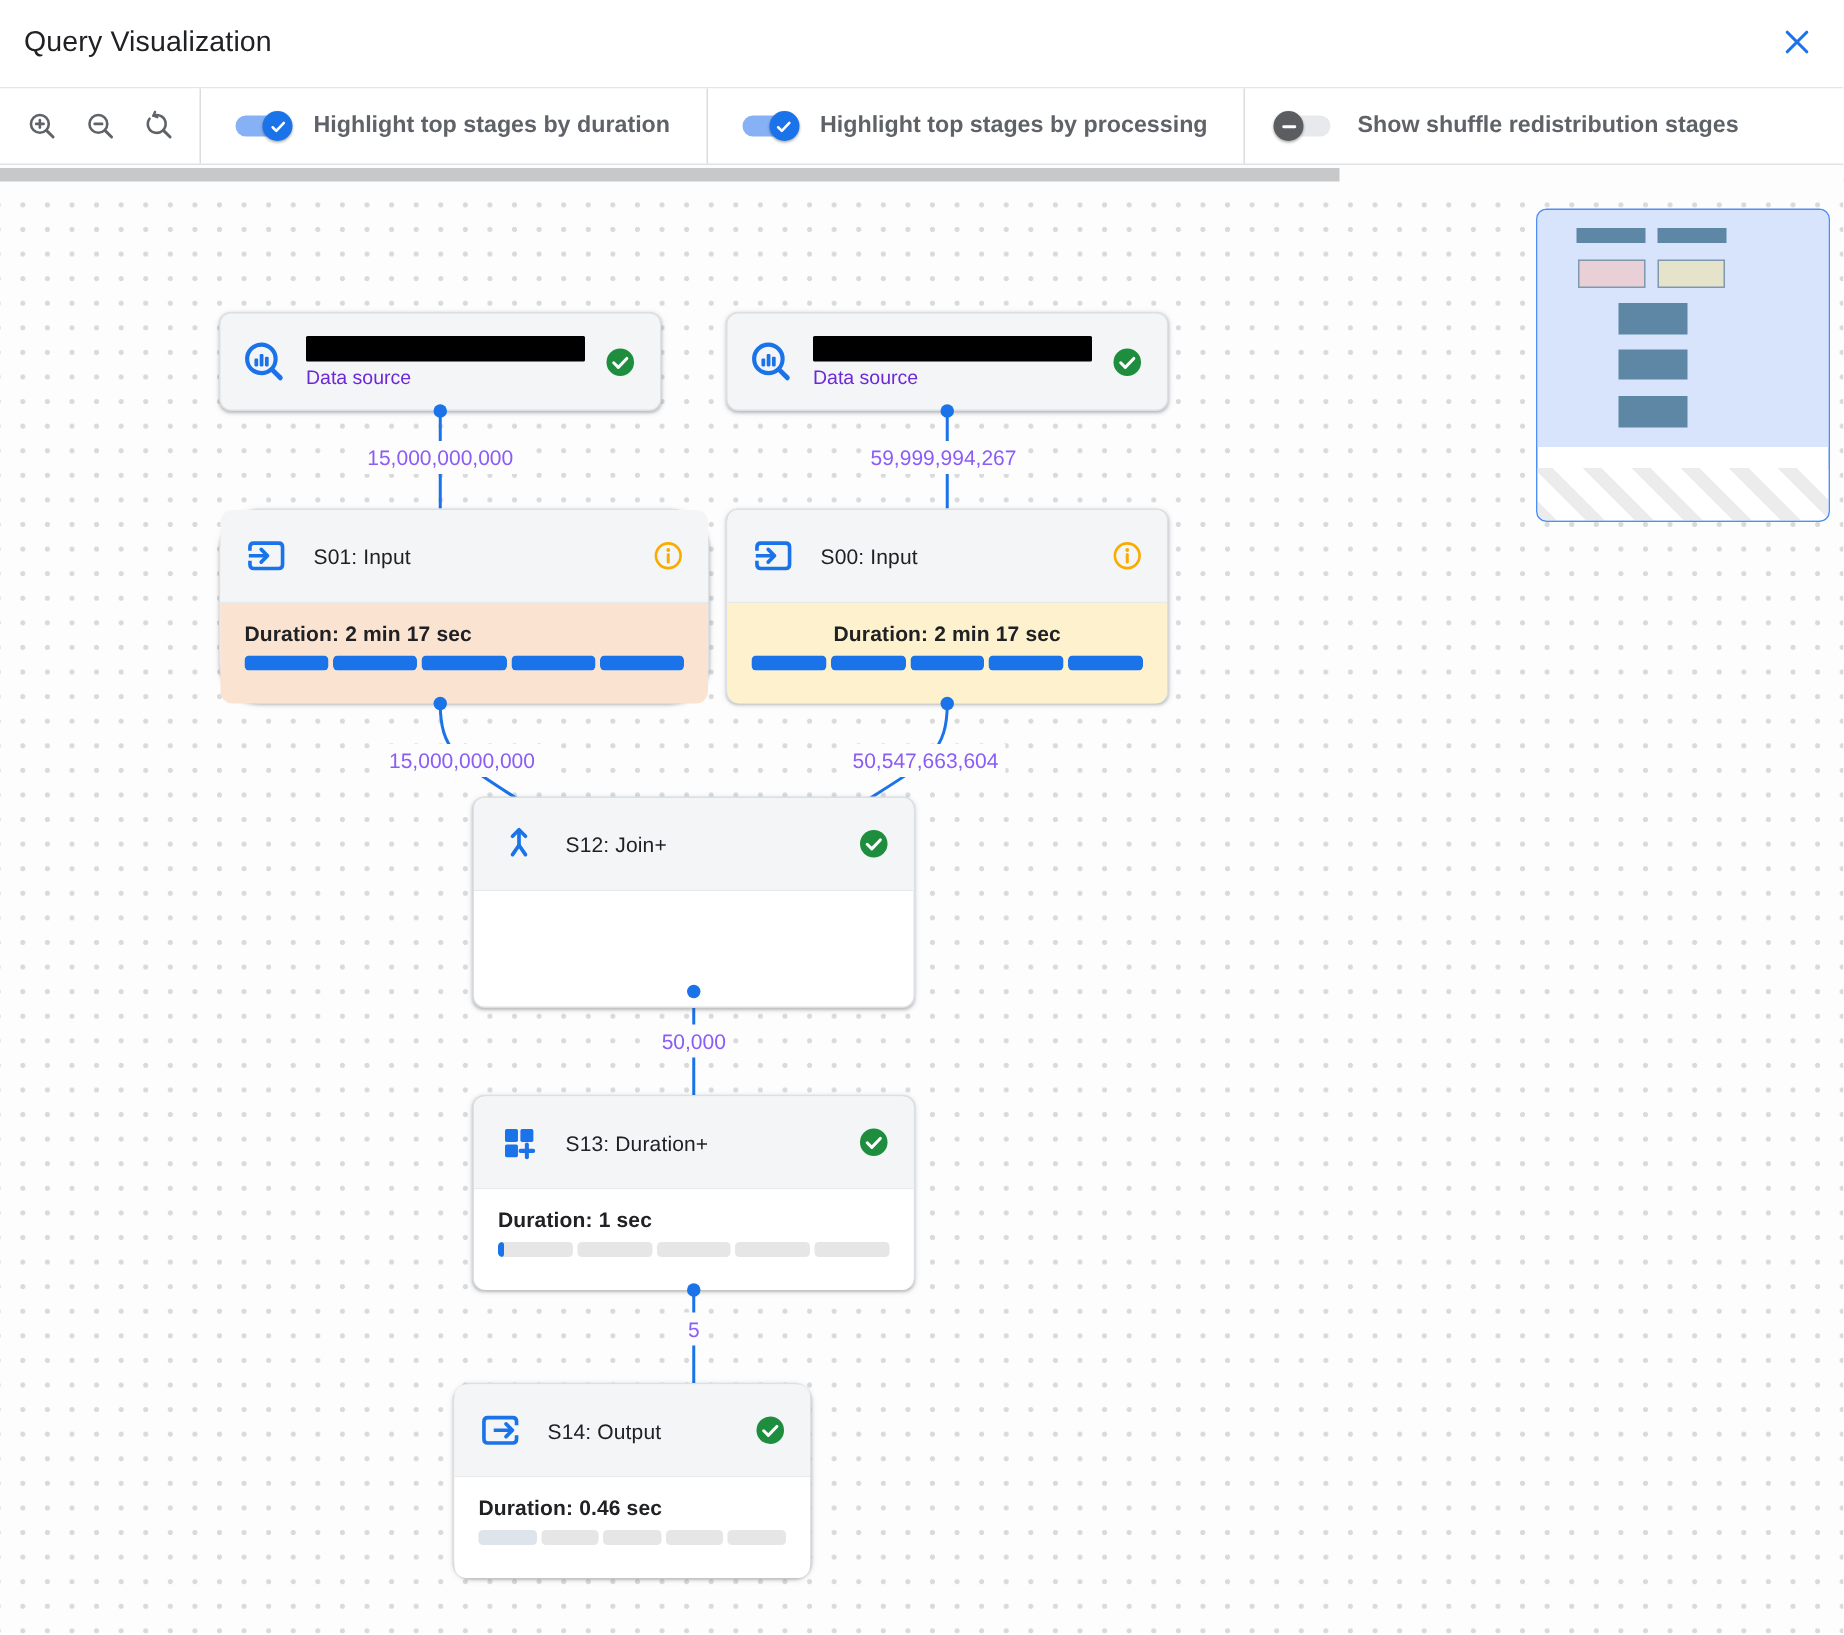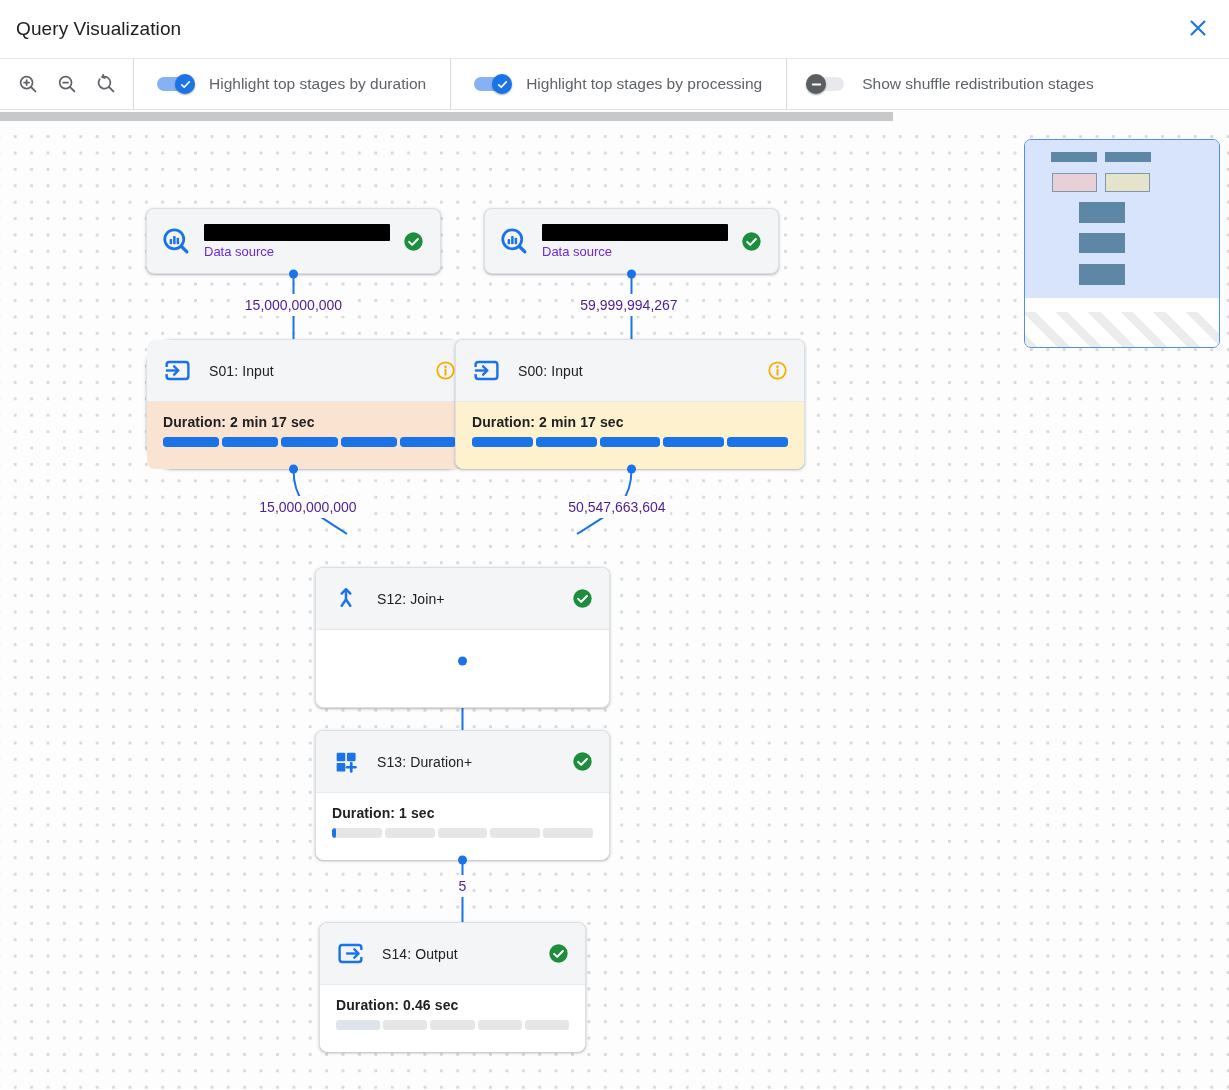--- a/index.html
+++ b/index.html
@@ -25,36 +25,36 @@
   .toggle-group{display:flex;align-items:center;gap:16px;padding:0 24px 0 21px;}
   .toggle{position:relative;width:38px;height:20px;flex:0 0 auto;cursor:pointer;}
   .toggle .track{position:absolute;left:2px;top:3px;width:34px;height:14px;border-radius:7px;}
   .toggle .knob{position:absolute;top:0;width:20px;height:20px;border-radius:50%;
                 display:flex;align-items:center;justify-content:center;
                 box-shadow:0 1px 2px rgba(0,0,0,.35);}
   .toggle.on .track{background:#87b1f5;}
   .toggle.on .knob{right:-2px;background:#1a73e8;}
   .toggle.off .track{background:#e7e9ec;}
   .toggle.off .knob{left:-2px;background:#5b5e61;}
-  .toggle-label{font-size:15.5px;font-weight:400;color:#5f6368;white-space:nowrap;}
+  .toggle-label{font-size:15.5px;font-weight:700;color:#5f6368;white-space:nowrap;}
 
   
   .canvas{position:relative;width:1229px;height:979px;background:#fdfdfe;overflow:hidden;
           background-image:radial-gradient(circle,#d9dadc 1.5px,transparent 1.9px);
           background-size:16.4px 16.4px;background-position:7px 2px;}
   .hscrollbar{position:absolute;left:0;top:2px;width:893px;height:9px;background:#c7c8ca;z-index:6;}
   .canvas::before{content:"";position:absolute;left:0;top:0;width:100%;height:13px;background:#fdfdfe;}
   svg.layer{position:absolute;left:0;top:0;pointer-events:none;}
   #edges-layer{z-index:1;}
   #labels-layer{position:absolute;left:0;top:0;width:100%;height:100%;z-index:2;pointer-events:none;}
   #nodes-layer{position:absolute;left:0;top:0;width:100%;height:100%;z-index:3;}
   #dots-layer{z-index:4;}
 
   .edge-label{position:absolute;transform:translate(-50%,-50%);background:#fdfdfe;
-              padding:3px 5px;font-size:14px;color:#4c1d95;white-space:nowrap;text-align:right;}
+              padding:3px 5px;font-size:14px;color:#8b5cf6;white-space:nowrap;text-align:right;}
 
   
   .node{position:absolute;box-sizing:border-box;border:1px solid #dcdfe3;border-radius:8px;
         background:#fff;box-shadow:0 1px 2px rgba(60,64,67,.28),0 1px 4px rgba(60,64,67,.12);
         cursor:pointer;}
   .ds-node{background:#f3f5f6;display:flex;align-items:center;padding:0 16px 0 14px;}
   .ds-text{margin-left:13px;display:flex;flex-direction:column;}
   .redacted-bar{width:186px;height:17px;background:#000;border-radius:1px;}
   .ds-label{margin-top:3px;font-size:13px;color:#6d28d9;}
   .node-status{margin-left:auto;display:flex;align-items:center;}
@@ -268,21 +268,21 @@
               </div>
               <div class="seg">
                 <div class="fill" style="width: 100%;"></div>
               </div>
               <div class="seg">
                 <div class="fill" style="width: 100%;"></div>
               </div>
             </div>
           </div>
         </div>
-        <div class="node" style="left: 455px; top: 229px; width: 350px; height: 130px;">
+        <div class="node" style="left: 484px; top: 229px; width: 295px; height: 130px; text-align: center;">
           <div class="stage-header">
             <span style="display: flex;">
               <svg width="29" height="29" viewBox="0 0 24 24">
                 <path d="M3 9.2 V7.2 Q3 5 5.2 5 H18.8 Q21 5 21 7.2 V16.8 Q21 19 18.8 19 H5.2 Q3 19 3 16.8 V14.8" fill="none" stroke="#1a73e8" stroke-width="2"></path>
                 <line x1="2.4" y1="12" x2="11.6" y2="12" stroke="#1a73e8" stroke-width="2"></line>
                 <path d="M9.2 8.5 L12.7 12 L9.2 15.5" fill="none" stroke="#1a73e8" stroke-width="2" stroke-linecap="round" stroke-linejoin="round"></path>
               </svg>
             </span>
             <div class="stage-title">S00: Input</div>
             <div class="node-status">
@@ -309,21 +309,21 @@
               </div>
               <div class="seg">
                 <div class="fill" style="width: 100%;"></div>
               </div>
               <div class="seg">
                 <div class="fill" style="width: 100%;"></div>
               </div>
             </div>
           </div>
         </div>
-        <div class="node" style="left: 315px; top: 421px; width: 295px; height: 141px; margin-top: 36px;">
+        <div class="node" style="left: 315px; top: 421px; width: 295px; height: 141px;">
           <div class="stage-header">
             <span style="display: flex;">
               <svg width="28" height="28" viewBox="0 0 24 24">
                 <path d="M8.3 7.3 L12 3.6 L15.7 7.3" fill="none" stroke="#1a73e8" stroke-width="2.1" stroke-linecap="round" stroke-linejoin="round"></path>
                 <line x1="12" y1="4.4" x2="12" y2="12.4" stroke="#1a73e8" stroke-width="2.1" stroke-linecap="round"></line>
                 <path d="M12 12.4 L8.3 17.8 M12 12.4 L15.7 17.8" fill="none" stroke="#1a73e8" stroke-width="2.1" stroke-linecap="round"></path>
               </svg>
             </span>
             <div class="stage-title">S12: Join+</div>
             <div class="node-status">
@@ -363,21 +363,21 @@
               <div class="seg">
                 <div class="fill" style="width: 7.5%;"></div>
               </div>
               <div class="seg"></div>
               <div class="seg"></div>
               <div class="seg"></div>
               <div class="seg"></div>
             </div>
           </div>
         </div>
-        <div class="node" style="left: 319px; top: 812px; width: 267px; height: 130px;">
+        <div class="node" style="left: 302px; top: 812px; width: 239px; height: 130px; border-radius: 12px;">
           <div class="stage-header">
             <span style="display: flex;">
               <svg width="29" height="29" viewBox="0 0 24 24">
                 <path d="M21 9.2 V7.2 Q21 5 18.8 5 H5.2 Q3 5 3 7.2 V16.8 Q3 19 5.2 19 H18.8 Q21 19 21 16.8 V14.8" fill="none" stroke="#1a73e8" stroke-width="2"></path>
                 <line x1="8.4" y1="12" x2="17.6" y2="12" stroke="#1a73e8" stroke-width="2"></line>
                 <path d="M15.2 8.5 L18.7 12 L15.2 15.5" fill="none" stroke="#1a73e8" stroke-width="2" stroke-linecap="round" stroke-linejoin="round"></path>
               </svg>
             </span>
             <div class="stage-title">S14: Output</div>
             <div class="node-status">

